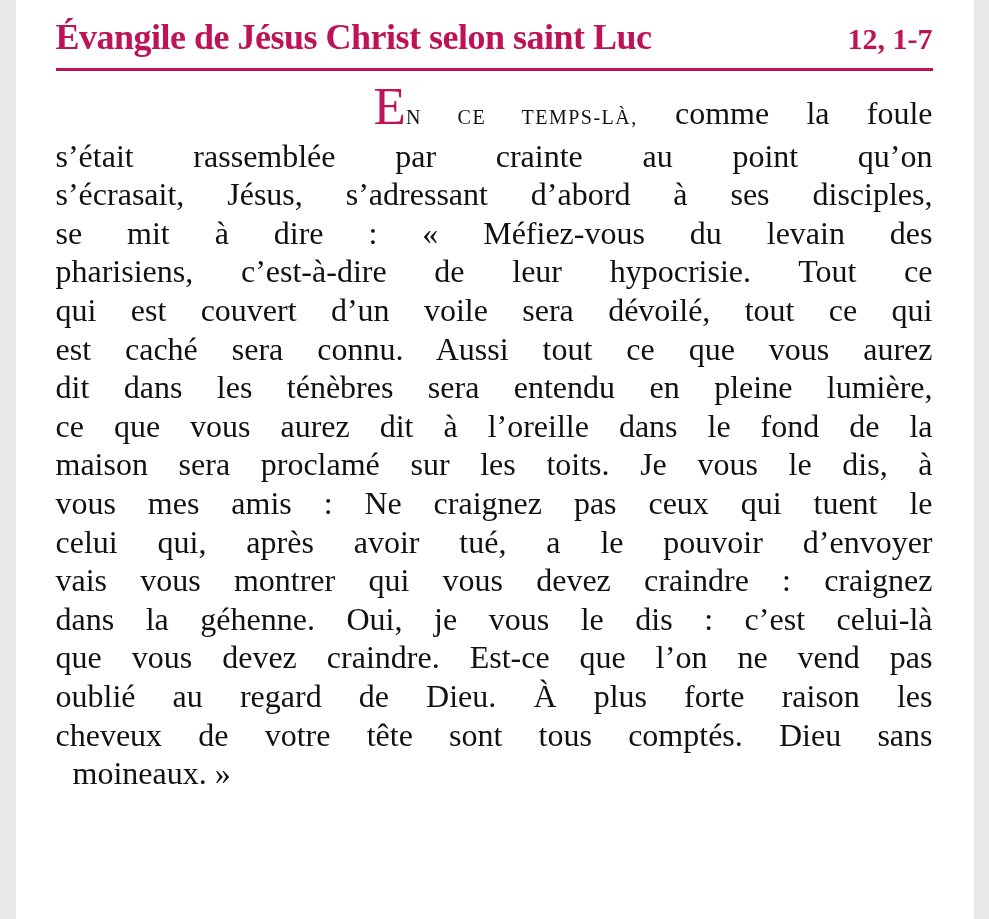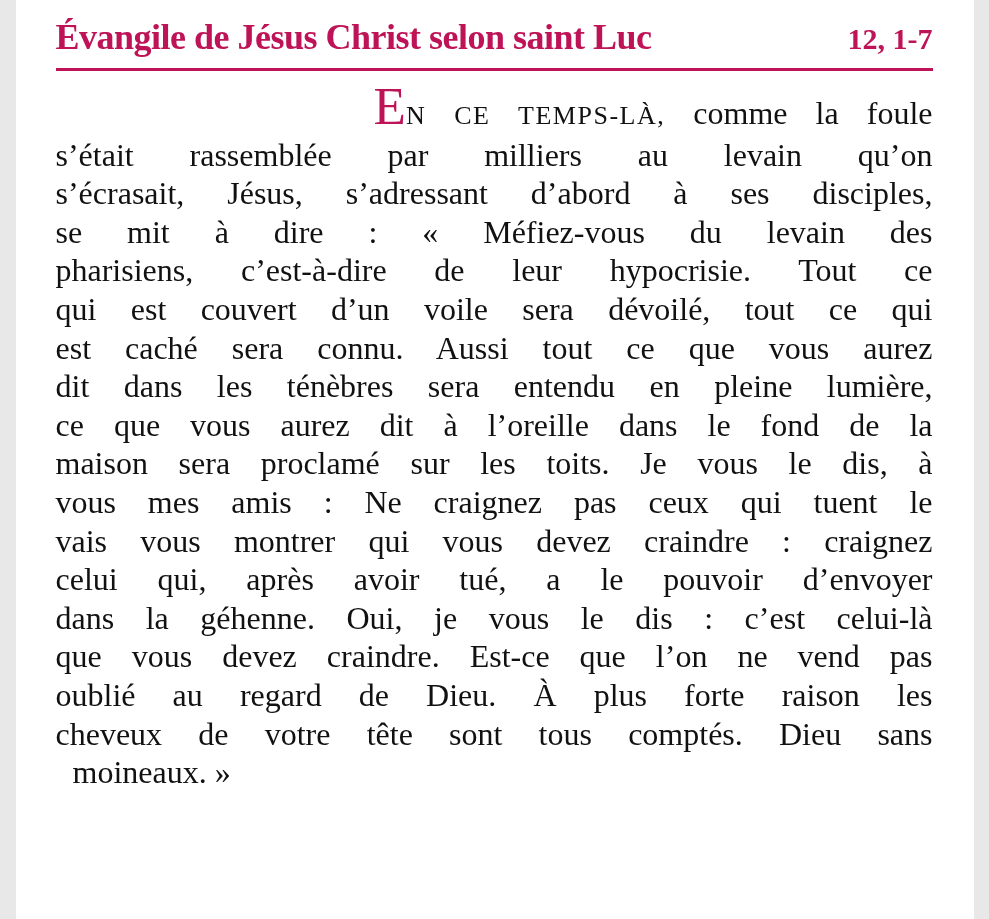--- a/index.html
+++ b/index.html
@@ -56,21 +56,21 @@
   .first-line{
     padding-left:318px;
   }
   .dropcap{
     color:var(--accent);
     font-size:53px;
     line-height:18px;
     vertical-align:baseline;
   }
   .smallcaps{
-    font-size:26px;
+    font-size:20px;
     letter-spacing:1.5px;
   }
   .lines-rest .line:last-child{
     text-align-last:left;
     margin-left:17px;
   }
 </style>
 </head>
 <body>
 
@@ -81,32 +81,32 @@
     <span class="reference">12, 1-7</span>
   </div>
 
   <div class="rule"></div>
 
   <div class="reading">
     <div class="line first-line">
       <span class="dropcap">E</span><span class="smallcaps">N CE TEMPS-LÀ,</span> <span>comme la foule</span>
     </div>
     <div class="lines-rest">
-        <div class="line">s’était rassemblée par milliers au levain qu’on</div>
+        <div class="line">s’était rassemblée par crainte au point qu’on</div>
         <div class="line">s’écrasait, Jésus, s’adressant d’abord à ses disciples,</div>
         <div class="line">se mit à dire : « Méfiez-vous du levain des</div>
         <div class="line">pharisiens, c’est-à-dire de leur hypocrisie. Tout ce</div>
         <div class="line">qui est couvert d’un voile sera dévoilé, tout ce qui</div>
         <div class="line">est caché sera connu. Aussi tout ce que vous aurez</div>
         <div class="line">dit dans les ténèbres sera entendu en pleine lumière,</div>
         <div class="line">ce que vous aurez dit à l’oreille dans le fond de la</div>
         <div class="line">maison sera proclamé sur les toits. Je vous le dis, à</div>
         <div class="line">vous mes amis : Ne craignez pas ceux qui tuent le</div>
+        <div class="line">celui qui, après avoir tué, a le pouvoir d’envoyer</div>
         <div class="line">vais vous montrer qui vous devez craindre : craignez</div>
-        <div class="line">celui qui, après avoir tué, a le pouvoir d’envoyer</div>
         <div class="line">dans la géhenne. Oui, je vous le dis : c’est celui-là</div>
         <div class="line">que vous devez craindre. Est-ce que l’on ne vend pas</div>
         <div class="line">oublié au regard de Dieu. À plus forte raison les</div>
         <div class="line">cheveux de votre tête sont tous comptés. Dieu sans</div>
         <div class="line">moineaux. »</div>
       </div>
   </div>
 
 </div>
 

